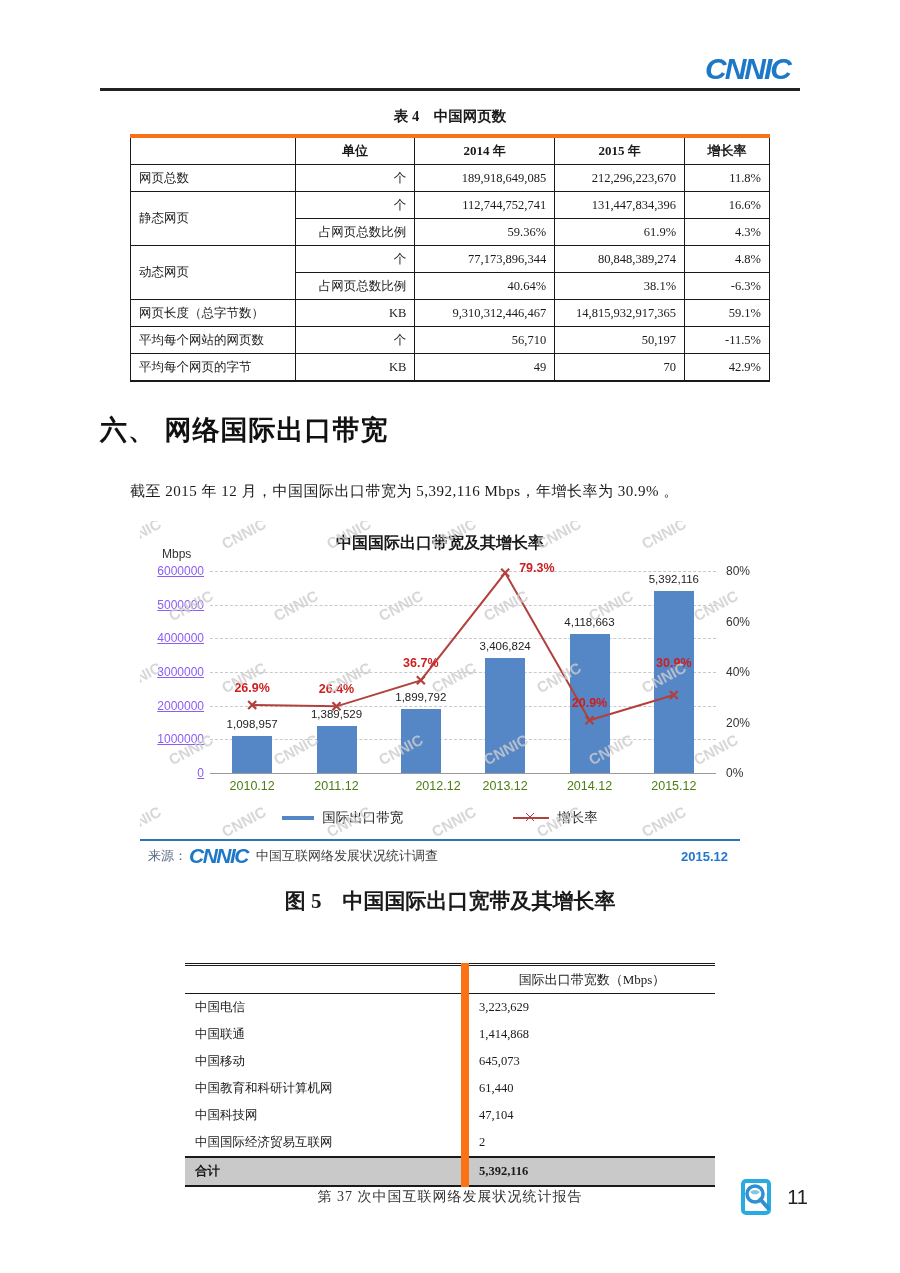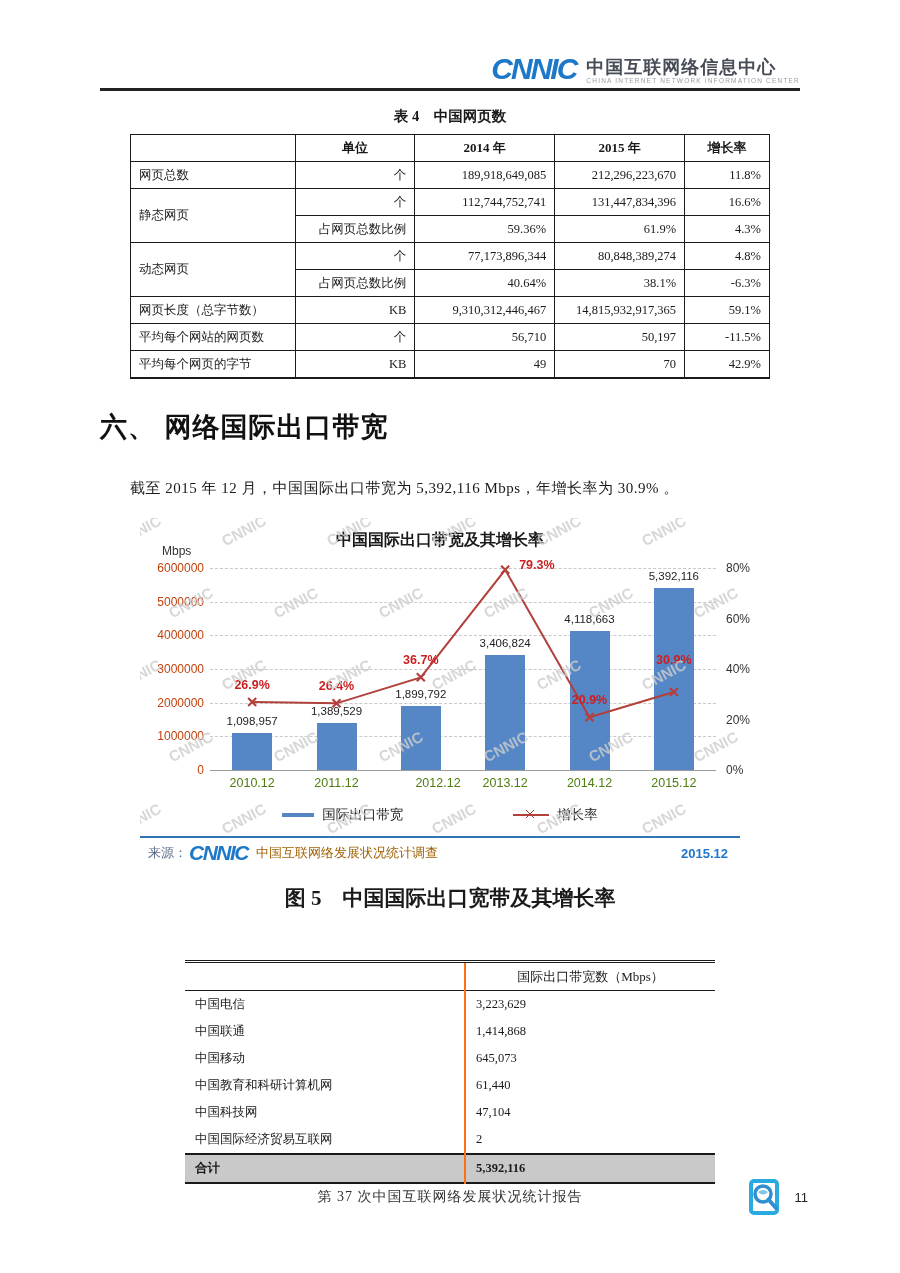--- a/index.html
+++ b/index.html
@@ -15,31 +15,31 @@
   .hdr-logo{font-family:"Liberation Sans",sans-serif;font-weight:bold;font-style:italic;
        font-size:30px;letter-spacing:-2px;color:#1e78c8;line-height:1;margin-right:10px;}
   .hdr-names{display:flex;flex-direction:column;line-height:1;}
   .hdr-cn{font-size:18px;font-weight:bold;color:#474d57;letter-spacing:1px;}
   .hdr-en{font-size:6.5px;color:#9aa0a8;letter-spacing:1.2px;margin-top:2px;
        font-family:"Liberation Sans",sans-serif;}
 
   
   .tbl-title{ text-align:center;font-weight:bold;font-size:14.5px;margin:16px 0 5px 0;}
   table{border-collapse:collapse;font-size:12.5px;}
-  .t4{width:640px;margin:8px auto;border-top:1px solid #f97316;border-bottom:2px solid #1a1a1a;}
+  .t4{width:640px;margin:8px auto;border-top:4px solid #f97316;border-bottom:2px solid #1a1a1a;}
   .t4 th,.t4 td{border:1px solid #1a1a1a;height:24px;padding:1px 8px;}
   .t4 th{font-weight:bold;text-align:center;font-size:13px;}
   .t4 td.c0{text-align:left;}
   .t4 td.c1,.t4 td.c2,.t4 td.c3,.t4 td.c4{text-align:right;}
   .t4 col.w0{width:165px}.t4 col.w1{width:120px}.t4 col.w2{width:140px}
   .t4 col.w3{width:130px}.t4 col.w4{width:85px}
 
   .t5{width:530px;margin:0 auto;border-top:3px double #1a1a1a;border-bottom:2px solid #1a1a1a;}
   .t5 th,.t5 td{height:25px;padding:1px 10px;}
-  .t5 .vcol{border-left:2px solid #f97316;}
+  .t5 .vcol{border-left:8px solid #f97316;}
   .t5 thead th{border-bottom:1.5px solid #1a1a1a;font-weight:normal;font-size:13px;}
   .t5 td.lbl{text-align:left;}
   .t5 tr.total td{background:#c9c9c9;border-top:2px solid #1a1a1a;font-weight:bold;}
   .t5 col.l{width:280px}.t5 col.v{width:250px}
 
   
   .sec-h{font-family:"Liberation Sans",sans-serif;font-weight:bold;font-size:27px;
       color:#111;margin:30px 0 0 0;letter-spacing:1px;}
   .para{font-size:15px;margin:34px 0 0 0;text-indent:2em;letter-spacing:.5px;}
 
@@ -50,21 +50,21 @@
       font-size:15px;letter-spacing:0px;color:rgba(205,205,205,.8);
       transform:rotate(-28deg);white-space:nowrap;}
   .chart-title{position:absolute;top:12px;left:0;right:0;text-align:center;
       font-family:"Liberation Sans",sans-serif;font-weight:bold;font-size:16px;z-index:2;}
   .mbps{position:absolute;top:26px;left:22px;font-family:"Liberation Sans",sans-serif;
       font-size:12px;color:#333;z-index:2;}
   .plot{position:absolute;left:70px;top:50px;width:506px;height:202px;
       border-bottom:1px solid #9a9a9a;z-index:1;}
   .gridline{position:absolute;left:0;right:0;border-top:1px dashed #c9c9c9;}
   .ytick{position:absolute;left:-70px;width:64px;text-align:right;font-size:12px;
-      font-family:"Liberation Sans",sans-serif;color:#c2410c;}
+      font-family:"Liberation Sans",sans-serif;color:#8b5cf6;text-decoration:underline;}
   .rtick{position:absolute;left:516px;width:44px;text-align:left;font-size:12px;
       font-family:"Liberation Sans",sans-serif;color:#333;}
   .bar{position:absolute;bottom:0;width:40px;background:#5586c6;}
   .bar-label{position:absolute;width:90px;text-align:center;font-size:11.5px;
       font-family:"Liberation Sans",sans-serif;color:#222;}
   .growth-label{position:absolute;font-size:12.5px;font-weight:bold;color:#cc1f1f;
       font-family:"Liberation Sans",sans-serif;z-index:2;}
   .xlabel{position:absolute;top:208px;width:80px;text-align:center;font-size:12.5px;
       font-family:"Liberation Sans",sans-serif;color:#4d7c0f;}
   .lineSvg{position:absolute;inset:0;overflow:visible;}
@@ -77,45 +77,41 @@
   .leg-line::after{content:"";position:absolute;left:13px;top:-4px;width:8px;height:8px;
       background:
         linear-gradient(45deg,transparent 44%,#b2403c 44%,#b2403c 56%,transparent 56%),
         linear-gradient(-45deg,transparent 44%,#b2403c 44%,#b2403c 56%,transparent 56%);}
   .src-bar{position:absolute;left:0;right:0;bottom:0;height:30px;border-top:2px solid #2e75b6;
       display:flex;align-items:center;padding:0 8px;z-index:2;
       font-family:"Liberation Sans",sans-serif;}
   .src-label{font-size:13px;color:#5a6b86;}
   .src-logo{font-weight:bold;font-style:italic;font-size:21px;letter-spacing:-1.5px;
       color:#1e78c8;margin:0 8px 0 2px;}
-  .src-text{font-size:13px;color:#a16207;}
+  .src-text{font-size:13px;color:#404040;}
   .src-date{margin-left:auto;font-size:13px;font-weight:bold;color:#2277cc;padding-right:4px;}
 
   .fig-caption{text-align:center;font-weight:bold;font-size:21px;margin-top:16px;}
   .t5-wrap{margin-top:48px;}
 
   
   .footer{position:absolute;left:0;bottom:55px;width:100%;height:40px;}
   .foot-title{position:absolute;left:0;right:0;top:10px;text-align:center;
       font-size:14px;color:#333;letter-spacing:1px;}
   .foot-right{position:absolute;right:92px;top:0;display:flex;align-items:center;gap:14px;}
-  .page-num{font-size:13px;color:#222;font-family:"Liberation Sans",sans-serif;}
+  .page-num{font-size:20px;color:#222;font-family:"Liberation Sans",sans-serif;}
 </style>
 </head>
 <body>
 
 <div class="page">
   <div class="content">
 
     <div class="hdr">
       <span class="hdr-logo">CNNIC</span>
-      <span class="hdr-names">
-        <span class="hdr-cn">中国互联网络信息中心</span>
-        <span class="hdr-en">CHINA INTERNET NETWORK INFORMATION CENTER</span>
-      </span>
     </div>
 
     <div class="tbl-title">表 4　中国网页数</div>
     <table class="t4">
       <colgroup>
           <col class="w0">
           <col class="w1">
           <col class="w2">
           <col class="w3">
           <col class="w4">

